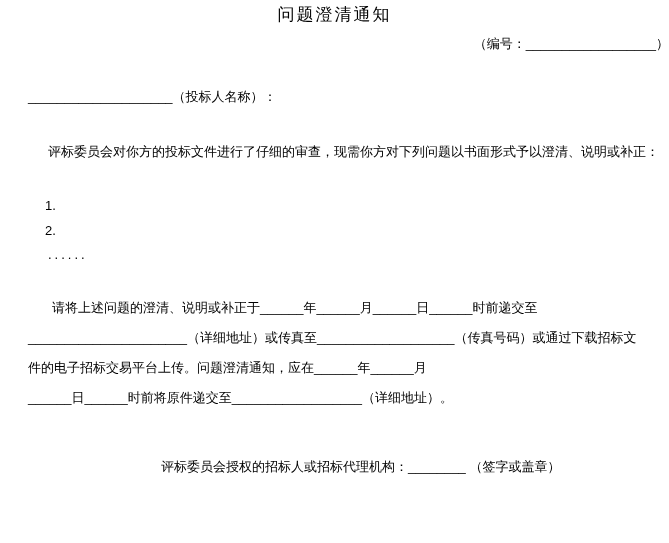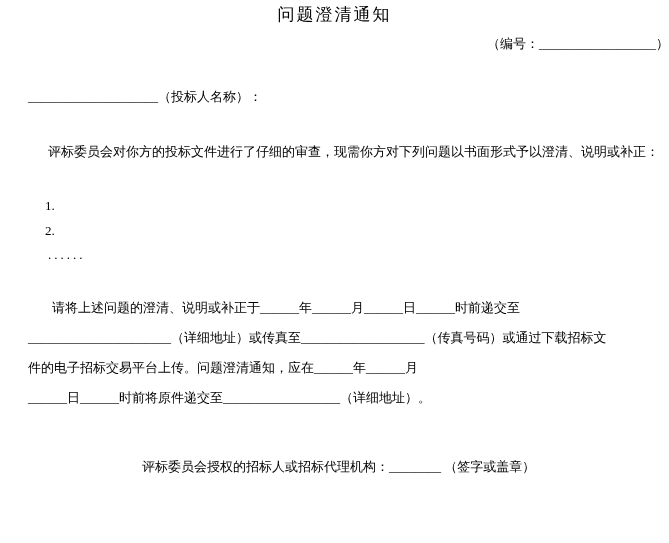--- a/index.html
+++ b/index.html
@@ -6,21 +6,21 @@
     margin: 0;
     padding: 0;
     background: #ffffff;
   }
   .page {
     position: relative;
     width: 669px;
     height: 543px;
     background: #ffffff;
     color: #000000;
-    font-family: Liberation Serif, serif;
+    font-family: Liberation Sans, sans-serif;
     font-size: 13px;
     overflow: hidden;
   }
   .line {
     position: absolute;
     white-space: nowrap;
     line-height: 16px;
   }
   .doc-title {
     top: 7px;
@@ -62,21 +62,21 @@
   .submission-paragraph .p2-line {
     white-space: nowrap;
     height: 30px;
     line-height: 22px;
   }
   .submission-paragraph .p2-line.indented {
     text-indent: 24px;
   }
   .signature-line {
     top: 459px;
-    left: 142px;
+    left: 161px;
   }
   .date-line {
     top: 514px;
     left: 405px;
   }
 </style>
 </head>
 <body>
 
 <div class="page">

